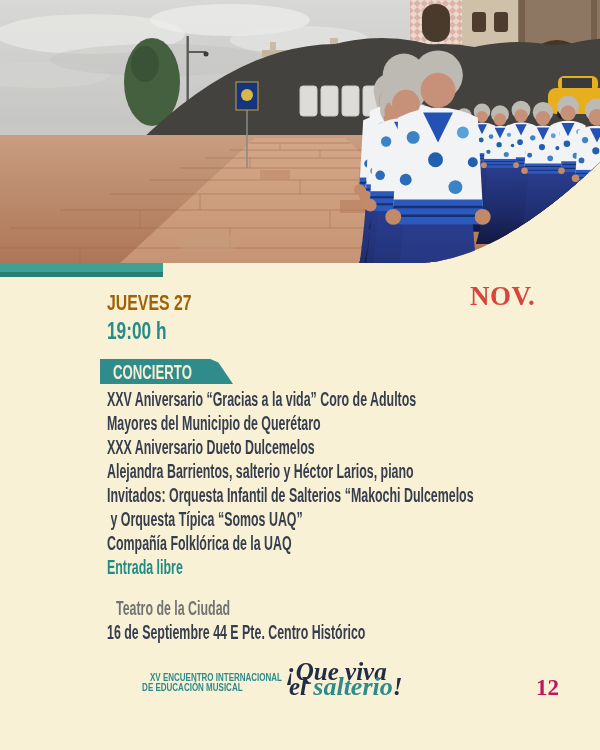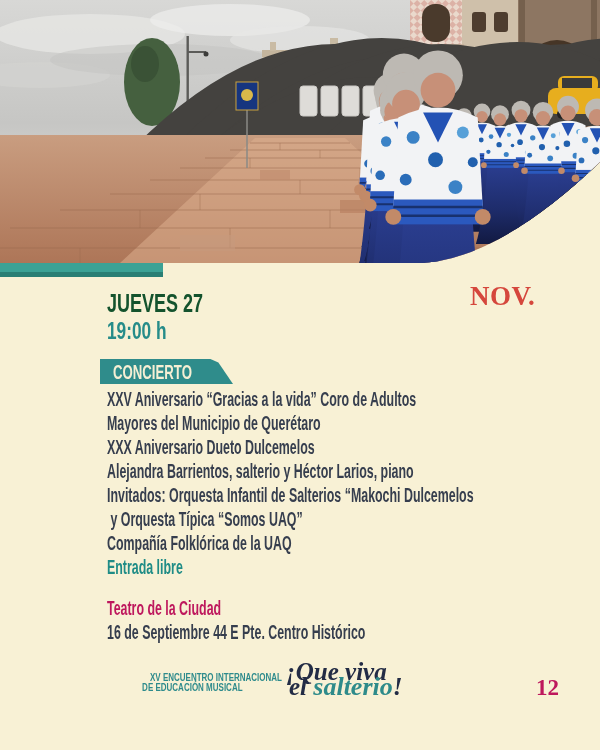--- a/index.html
+++ b/index.html
@@ -5,31 +5,31 @@
   html,body{margin:0;padding:0;}
   .page{position:relative;width:600px;height:750px;background:#f8f1d5;overflow:hidden;
         font-family:"Liberation Sans","DejaVu Sans",sans-serif;}
   .photo-wrap{position:absolute;left:0;top:0;width:600px;height:265px;}
   .teal-bar{position:absolute;left:0;top:263px;width:163px;height:14px;
         background:linear-gradient(to bottom,#3ba295 0 9px,#2a7f74 9px 14px);}
   .cond62{display:inline-block;transform:scaleX(.62);transform-origin:0 0;white-space:pre;}
   .cond66{display:inline-block;transform:scaleX(.66);transform-origin:0 0;white-space:pre;}
   .cond72{display:inline-block;transform:scaleX(.72);transform-origin:0 0;white-space:pre;}
   .cond80r{display:inline-block;transform:scaleX(.8);transform-origin:100% 0;white-space:pre;}
-  .day{position:absolute;left:107px;top:289px;font-size:25px;font-weight:bold;color:#14532d;line-height:28px;}
+  .day{position:absolute;left:107px;top:289px;font-size:22px;font-weight:bold;color:#a16207;line-height:28px;}
   .time{position:absolute;left:107px;top:322px;font-size:24px;font-weight:bold;color:#268c89;line-height:18px;}
   .badge{position:absolute;left:100px;top:359px;width:133px;height:25px;background:#2f8c8b;
         clip-path:polygon(0 0,83% 0,89% 14%,100% 100%,0 100%);}
   .badge .txt{position:absolute;left:13px;top:2px;font-size:20px;font-weight:bold;color:#f6efd4;}
   .program{position:absolute;left:107px;top:388px;}
   .p-line{height:24px;font-size:20px;font-weight:bold;color:#363e4e;}
   .p-line.admission{color:#1f8c86;}
   .venue-block{position:absolute;left:107px;top:597px;}
   .v-line{height:24px;font-size:20px;font-weight:bold;}
-  .v-name{color:#be185d;}
+  .v-name{color:#737373;margin-left:9px;}
   .v-addr{color:#363e4e;}
   .month{position:absolute;left:470px;top:281px;font-family:"Liberation Serif","DejaVu Serif",serif;
         font-size:27px;font-weight:bold;color:#d5473c;letter-spacing:.5px;}
   .festival{position:absolute;right:318px;top:673px;text-align:left;color:#2e8b8c;
         font-size:10px;font-weight:bold;line-height:9.5px;}
   .logo{position:absolute;left:286px;top:660px;font-family:"Liberation Serif","DejaVu Serif",serif;
         font-style:italic;font-weight:bold;color:#232c45;line-height:24px;}
   .logo-l1{font-size:25px;}
   .logo-l2{font-size:25px;margin-top:-9px;padding-left:3px;}
   .logo-salterio{font-size:26px;color:#2e8b8a;}

